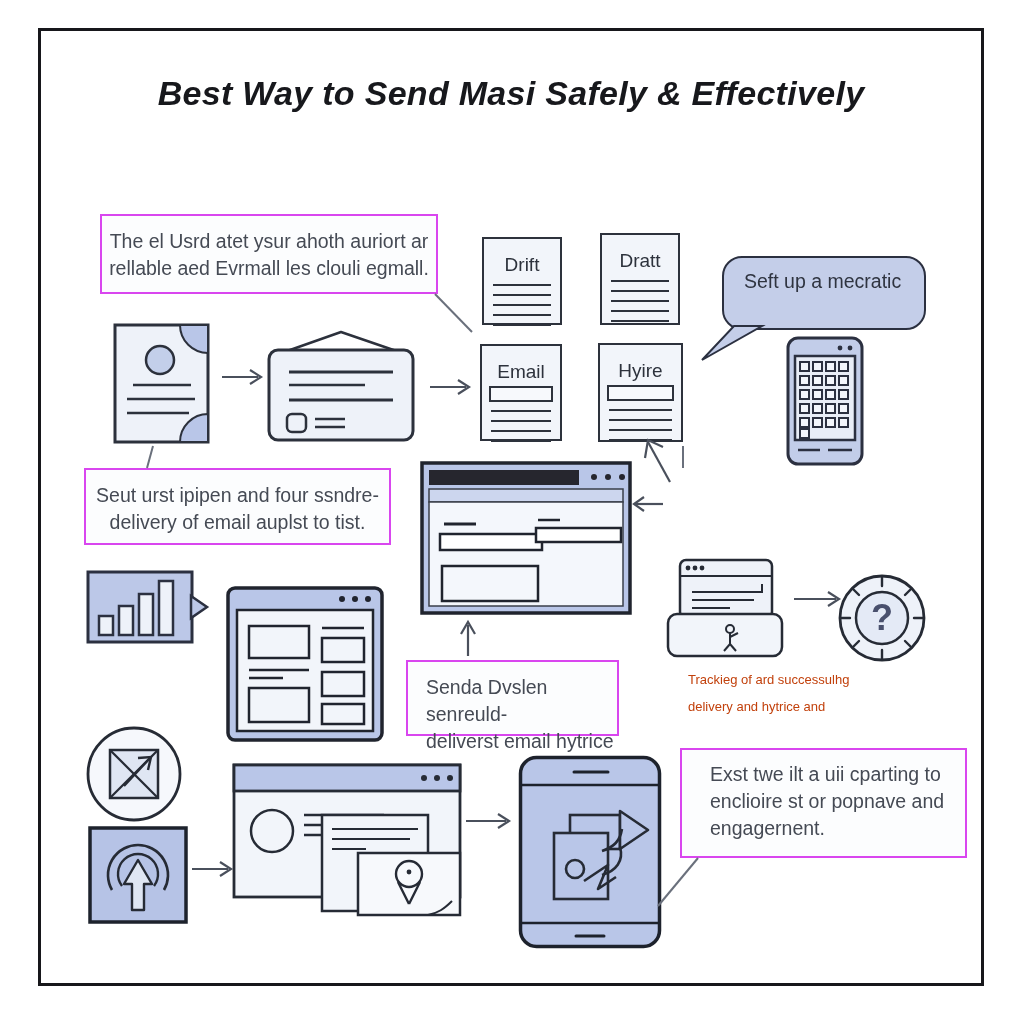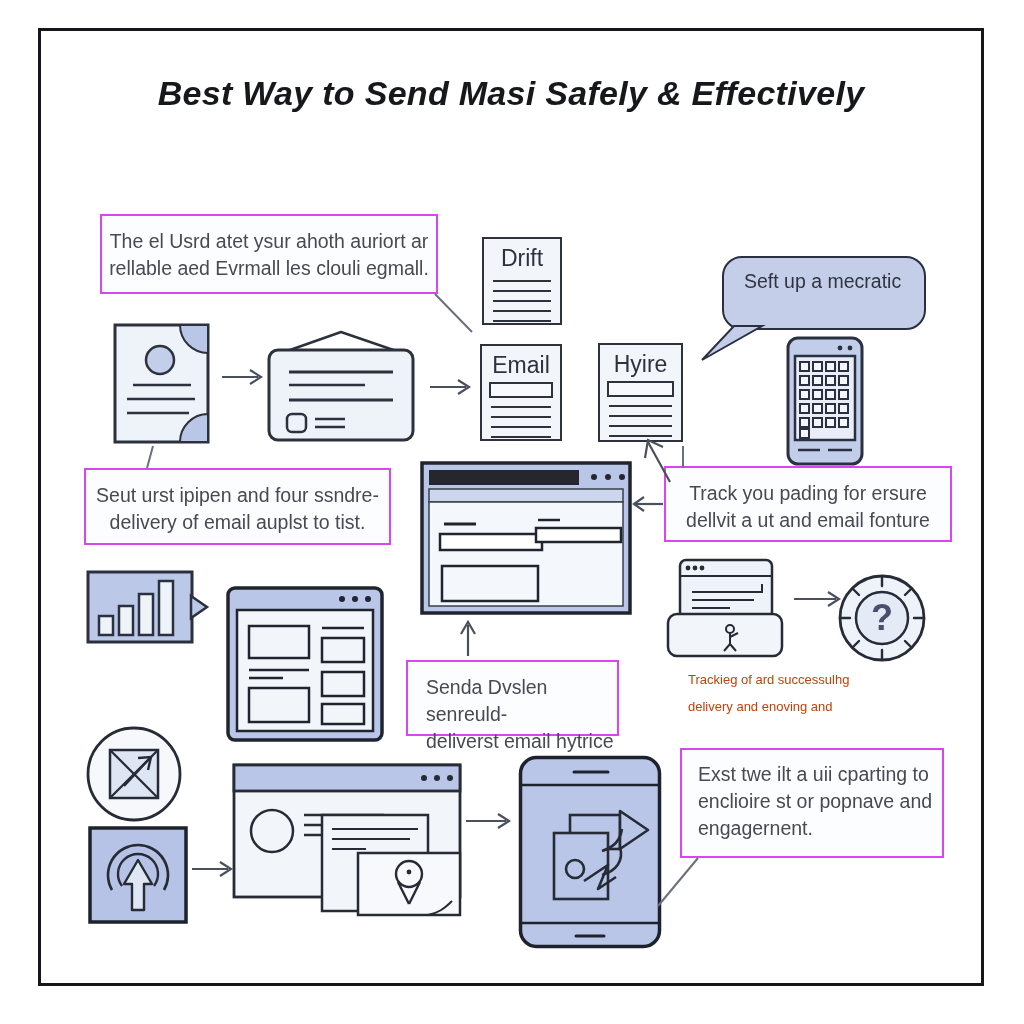--- a/index.html
+++ b/index.html
@@ -7,21 +7,21 @@
           font-family:"Liberation Sans", sans-serif;}
   .frame{position:absolute;left:38px;top:28px;width:940px;height:952px;border:3px solid #17171b;background:#ffffff;}
   .abs{position:absolute;}
   .title{left:38px;top:74px;width:946px;text-align:center;font-size:34px;font-weight:800;color:#17181c;letter-spacing:.3px;font-style:italic;}
   .subtitle{left:115px;top:126px;width:760px;font-size:23px;color:#3b4046;line-height:41px;}
   .callout{background:#fcfdfe;border:2px solid #d946ef;color:#454a54;font-size:19.5px;line-height:27px;box-sizing:border-box;}
   .callout.center{text-align:center;}
   .bubble{background:#c4cee9;border:2px solid #2b3040;border-radius:20px;color:#2f3440;font-size:19.5px;line-height:27px;box-sizing:border-box;}
   .caption{color:#c2410c;font-size:13px;line-height:27px;}
   .doc{background:#f2f5fa;border:2.5px solid #2d323c;box-sizing:border-box;}
-  .doc .doc-label{text-align:center;font-size:23px;color:#2d323c;margin-top:6px;}
+  .doc .doc-label{text-align:center;font-size:19px;color:#2d323c;margin-top:15px;}
   .doc .dline{border-top:2.5px solid #2d323c;margin:8px 9px 0;}
   .doc .doc-subject{height:12px;border:2.5px solid #2d323c;margin:3px 7px 0;background:#f7f9fc;}
   svg{display:block;}
 </style>
 </head>
 <body>
 
 <div class="canvas">
   <div class="frame"></div>
 
@@ -61,20 +61,28 @@
     <line x1="50" y1="99" x2="80" y2="99" stroke="#2c313c" stroke-width="2.5"></line>
   </svg>
 
   <svg class="abs" style="left:428px;top:378px;" width="46" height="18">
     <line x1="2" y1="9" x2="38" y2="9" stroke="#4a505c" stroke-width="2.2"></line>
     <polyline points="30,2 41,9 30,16" fill="none" stroke="#4a505c" stroke-width="2.2"></polyline>
   </svg>
 
   <div class="abs doc" style="left:482px;top:237px;width:80px;height:88px;">
     <div class="doc-label">Drift</div>
+    <div class="dline"></div>
+      <div class="dline"></div>
+    <div class="dline"></div>
+      <div class="dline"></div>
+    <div class="dline"></div>
+  </div>
+  <div class="abs doc" style="left:600px;top:233px;width:80px;height:92px;">
+    <div class="doc-label">Dratt</div>
     <div class="dline"></div>
       <div class="dline"></div>
     <div class="dline"></div>
       <div class="dline"></div>
     <div class="dline"></div>
   </div>
   <div class="abs doc" style="left:480px;top:344px;width:82px;height:97px;">
     <div class="doc-label">Email</div>
     <div class="doc-subject"></div>
     <div class="dline"></div>
@@ -146,24 +154,20 @@
       <circle cx="202" cy="16" r="3" fill="#26262e"></circle>
     <rect x="9" y="28" width="194" height="13" fill="#ccd6ee" stroke="#3a3f4a" stroke-width="1.5"></rect>
     <rect x="9" y="41" width="194" height="104" fill="#f4f7fc" stroke="#3a3f4a" stroke-width="1.5"></rect>
     <line x1="24" y1="63" x2="56" y2="63" stroke="#20242e" stroke-width="3"></line>
     <rect x="20" y="73" width="102" height="16" fill="#ffffff" stroke="#20242e" stroke-width="2.5"></rect>
     <line x1="118" y1="59" x2="140" y2="59" stroke="#20242e" stroke-width="2.5"></line>
     <rect x="116" y="67" width="85" height="14" fill="#ffffff" stroke="#20242e" stroke-width="2.5"></rect>
     <rect x="22" y="105" width="96" height="35" fill="#f4f7fc" stroke="#20242e" stroke-width="2.5"></rect>
   </svg>
 
-  <div class="abs callout center" style="left:664px;top:466px;width:288px;height:76px;padding-top:12px;">
-    <div>Track you pading for ersure</div>
-    <div>dellvit a ut and email fonture</div>
-  </div>
   <svg class="abs" style="left:676px;top:444px;" width="14" height="26">
     <line x1="7" y1="2" x2="7" y2="24" stroke="#6a707c" stroke-width="2"></line>
   </svg>
   <svg class="abs" style="left:632px;top:495px;" width="34" height="18">
     <line x1="31" y1="9" x2="4" y2="9" stroke="#4a505c" stroke-width="2.2"></line>
     <polyline points="12,2 2,9 12,16" fill="none" stroke="#4a505c" stroke-width="2.2"></polyline>
   </svg>
   <svg class="abs" style="left:638px;top:434px;" width="38" height="52">
     <line x1="32" y1="48" x2="10" y2="8" stroke="#4a505c" stroke-width="2.2"></line>
     <polyline points="7,24 10,6 25,13" fill="none" stroke="#4a505c" stroke-width="2.2"></polyline>
@@ -237,21 +241,21 @@
       <line x1="18" y1="46" x2="9" y2="46"></line>
         <line x1="27" y1="23" x2="21" y2="17"></line>
       <line x1="50" y1="14" x2="50" y2="5"></line>
         <line x1="73" y1="23" x2="79" y2="17"></line>
     </g>
     <text x="50" y="58" text-anchor="middle" font-size="36" font-weight="bold" fill="#49506d">?</text>
   </svg>
 
   <div class="abs caption" style="left:688px;top:666px;width:280px;">
     <div>Trackieg of ard successulhg</div>
-    <div>delivery and enoving and</div>
+    <div>delivery and hytrice and</div>
   </div>
 
   <svg class="abs" style="left:84px;top:724px;" width="100" height="100">
     <circle cx="50" cy="50" r="46" fill="#f6f8fc" stroke="#262b35" stroke-width="2.8"></circle>
     <rect x="26" y="26" width="48" height="48" fill="#dfe6f3" stroke="#262b35" stroke-width="2.5"></rect>
     <line x1="26" y1="26" x2="74" y2="74" stroke="#262b35" stroke-width="2.2"></line>
     <line x1="26" y1="74" x2="74" y2="26" stroke="#262b35" stroke-width="2.2"></line>
     <line x1="40" y1="62" x2="66" y2="34" stroke="#262b35" stroke-width="2.4"></line>
     <polyline points="54,34 67,33 64,46" fill="none" stroke="#262b35" stroke-width="2.4"></polyline>
   </svg>
@@ -301,21 +305,21 @@
     <line x1="58" y1="181" x2="86" y2="181" stroke="#1d222c" stroke-width="3" stroke-linecap="round"></line>
     <rect x="52" y="60" width="50" height="34" fill="#b9c6e8" stroke="#262b35" stroke-width="2.6"></rect>
     <rect x="36" y="78" width="54" height="66" fill="#b9c6e8" stroke="#262b35" stroke-width="2.6"></rect>
     <circle cx="57" cy="114" r="9" fill="none" stroke="#262b35" stroke-width="2.6"></circle>
     <polygon points="102,56 130,75 102,94" fill="#b9c6e8" stroke="#262b35" stroke-width="2.6" stroke-linejoin="round"></polygon>
     <path d="M84 96 C96 92 102 86 104 74" fill="none" stroke="#262b35" stroke-width="2.6"></path>
     <path d="M102 92 C106 106 98 116 84 120" fill="none" stroke="#262b35" stroke-width="2.6"></path>
     <path d="M66 126 L90 110 L80 134 L98 122" fill="none" stroke="#262b35" stroke-width="2.6" stroke-linejoin="round"></path>
   </svg>
 
-  <div class="abs callout" style="left:680px;top:748px;width:264px;height:110px;padding:11px 0 0 16px;">
+  <div class="abs callout" style="left:680px;top:748px;width:287px;height:110px;padding:11px 0 0 28px;">
     <div>Exst twe ilt a uii cparting to</div>
     <div>enclioire st or popnave and</div>
     <div>engagernent.</div>
   </div>
   <svg class="abs" style="left:652px;top:854px;" width="52" height="56">
     <line x1="46" y1="4" x2="6" y2="52" stroke="#6a707c" stroke-width="2"></line>
   </svg>
 
 </div>
 

